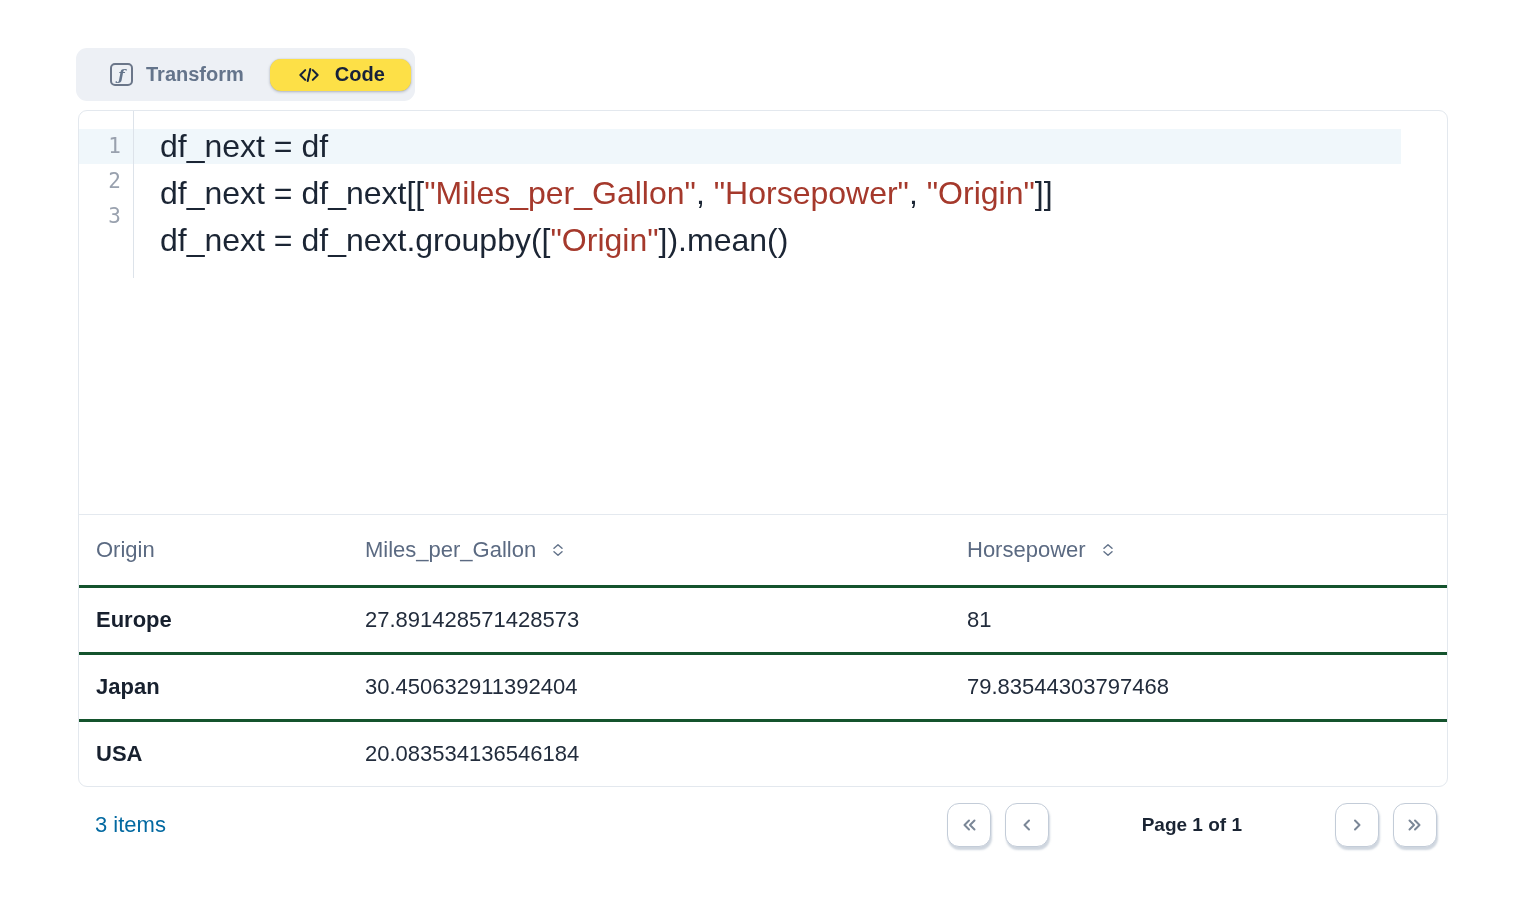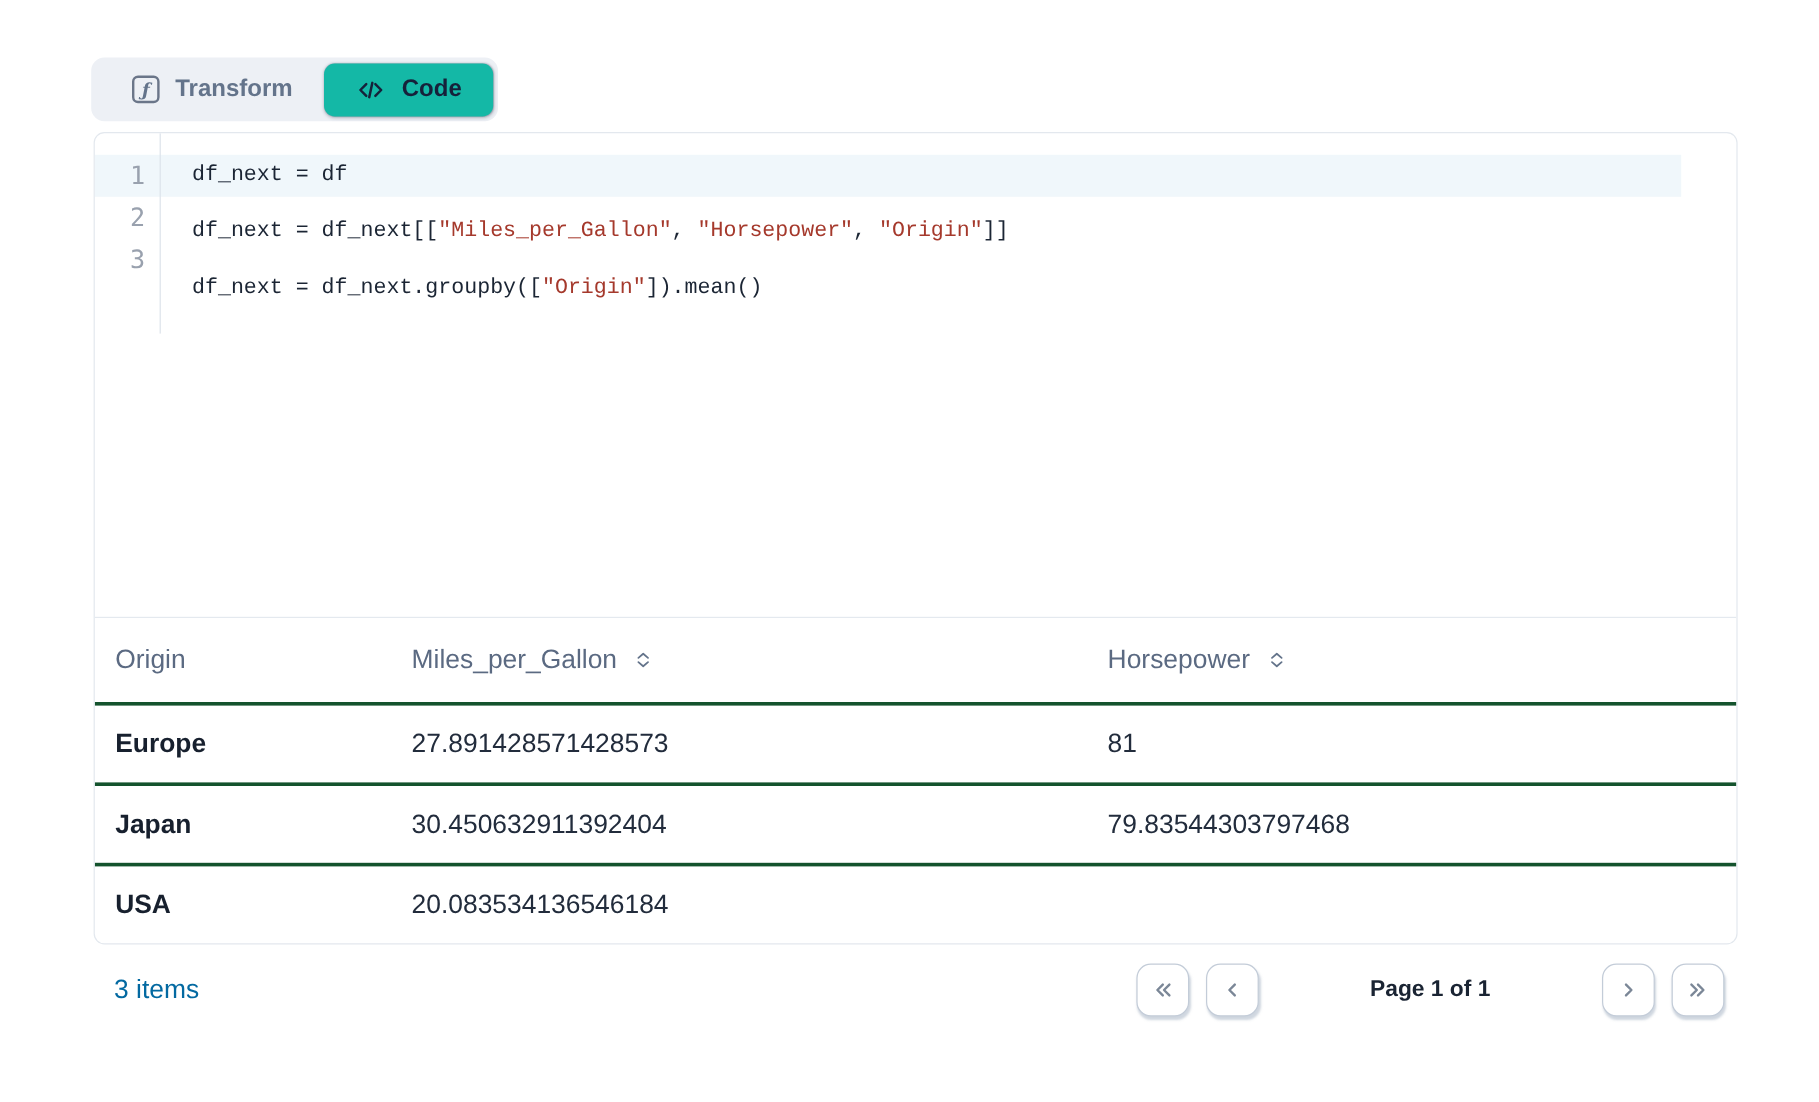--- a/index.html
+++ b/index.html
@@ -7,22 +7,22 @@
               font-family:"Liberation Sans", sans-serif; color:#1a2433; }
   body { position:relative; overflow:hidden; }
 
   
   .tabbar { position:absolute; left:76px; top:48px; height:53px;
             background:#edf0f5; border-radius:11px; display:inline-flex;
             align-items:center; padding:0 4px; }
   .tab { display:flex; align-items:center; gap:13px; font-size:20px;
          font-weight:600; cursor:pointer; border-radius:9px; }
   .tab-transform { color:#64748b; padding:0 26px 0 30px; height:45px; }
-  .tab-code { background:#14b8a6; color:#16213a; height:44px; padding:0 26px;
-              box-shadow:0 1px 3px rgba(22,33,58,0.28), 0 0 1px rgba(22,33,58,0.2); }
+  .tab-code { background:#fde047; color:#16213a; height:32px; padding:0 26px;
+              box-shadow:0 1px 3px rgba(22,33,58,0.28), 0 0 1px rgba(22,33,58,0.2);border-radius:11px; }
   .f-box { width:23px; height:23px; border:2px solid #6b7689; border-radius:5px;
            display:flex; align-items:center; justify-content:center;
            font-family:"DejaVu Serif", serif; font-style:italic;
            font-size:15px; font-weight:600; color:#64748b; }
 
   
   .card { position:absolute; left:78px; top:110px; width:1370px; height:677px;
           border:1px solid #e3e8ee; border-radius:9px; overflow:hidden;
           background:#fff; }
 
@@ -31,25 +31,25 @@
             cursor:text; }
   .active-line-hl { position:absolute; left:0; top:18px; width:1322px; height:35px;
                     background:#f0f7fb; }
   .editor-flex { position:relative; display:flex; }
   .gutter-col { width:55px; border-right:1px solid #dde3ea; padding:18px 0 8px;
                 flex:none; }
   .ln { height:35px; line-height:35px; text-align:right; padding-right:12px;
         font-family:"DejaVu Sans Mono", monospace; font-size:21px; color:#99a1ae; }
   .code-col { flex:1; padding:18px 0 8px; }
   .cl { height:47px; line-height:35px; padding-left:26px; white-space:pre;
-        font-family:Liberation Mono, monospace; font-size:18px; color:#1b2534; }
+        font-family:Liberation Sans, sans-serif; font-size:32px; color:#1b2534; }
   .tok-str { color:#a5392c; }
 
   
-  .trow { display:grid; grid-template-columns:247px 580px 1fr; align-items:center; }
+  .trow { display:grid; grid-template-columns:247px 580px 1fr; align-items:center;gap:22px; }
   .thead { height:70px; color:#5b6a82; font-size:22px; font-weight:500; }
   .tbody-row { height:67px; border-top:3px solid #14532d; font-size:22px;
                color:#222c3c; }
   .cell { padding-left:17px; display:flex; align-items:center; }
   .origin-cell { font-weight:700; color:#17202e; }
   .sort-wrap { display:inline-flex; align-items:center; gap:14px; cursor:pointer; }
   .sort-icon { display:inline-flex; }
 
   
   .footer { position:absolute; left:78px; top:797px; width:1370px; height:56px;

